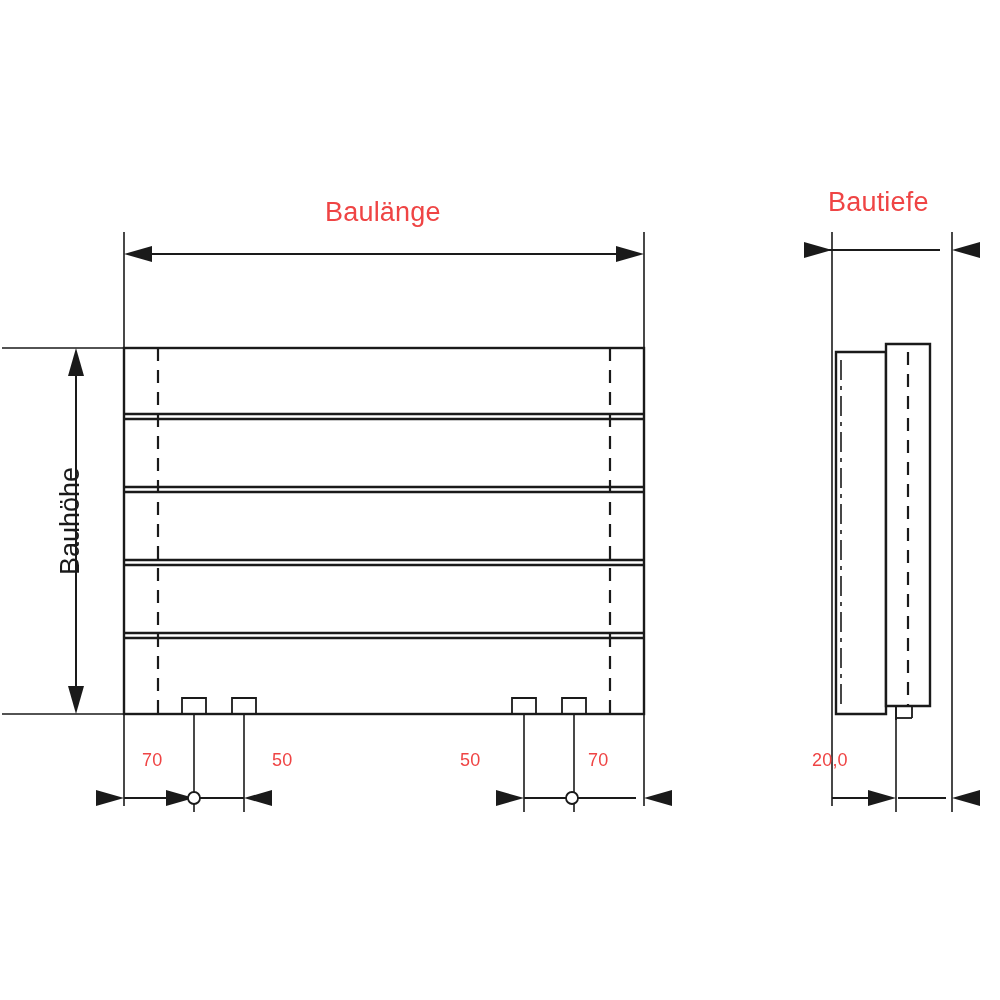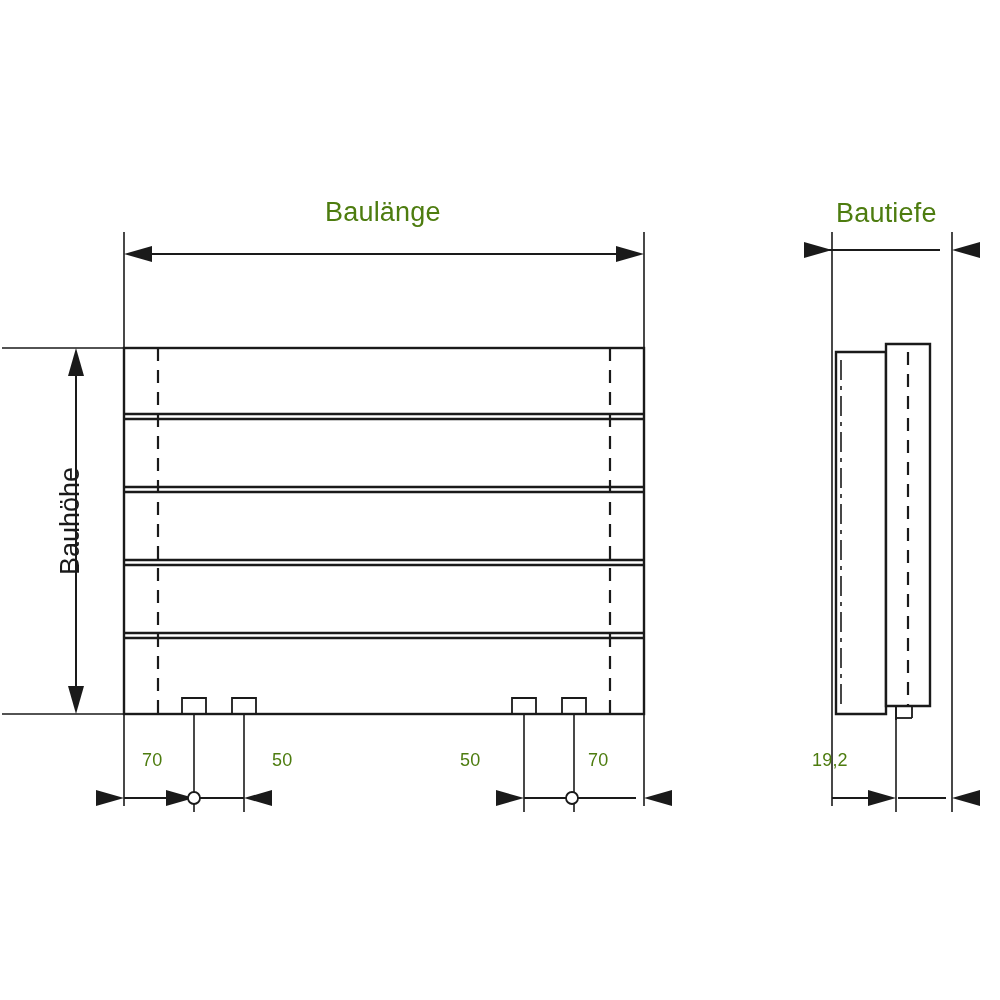--- a/index.html
+++ b/index.html
@@ -10,21 +10,21 @@
   #sheet {
     position: relative;
     width: 1000px;
     height: 1000px;
     background: #ffffff;
     font-family: "Liberation Sans", sans-serif;
     overflow: hidden;
   }
   .lbl {
     position: absolute;
-    color: #4d7c0f;
+    color: #ef4444;
     white-space: nowrap;
     font-size: 27px;
     letter-spacing: .2px;
   }
   .lbl.small { font-size: 18px; }
   .vlbl {
     position: absolute;
     color: #1a1a1a;
     white-space: nowrap;
     font-size: 27px;
@@ -143,25 +143,25 @@
       <line class="dim" x1="898" y1="798" x2="946" y2="798"></line>
       <polygon points="952,798 980,790 980,806" fill="#1a1a1a"></polygon>
     </g>
 
   </svg>
 
   <div class="lbl" style="left:325px; top:197px;">Baulänge</div>
 
   <div class="vlbl" style="left:55px; top:575px;">Bauhöhe</div>
 
-  <div class="lbl" style="left:828px; top:198px;margin-left:8px;">Bautiefe</div>
+  <div class="lbl" style="left:828px; top:187px;">Bautiefe</div>
 
   <div class="lbl small" style="left:142px; top:750px;">70</div>
 
   <div class="lbl small" style="left:272px; top:750px;">50</div>
 
   <div class="lbl small" style="left:460px; top:750px;">50</div>
 
   <div class="lbl small" style="left:588px; top:750px;">70</div>
 
-  <div class="lbl small" style="left:812px; top:750px;">19,2</div>
+  <div class="lbl small" style="left:812px; top:750px;">20,0</div>
 
 </div>
 
 </body></html>

